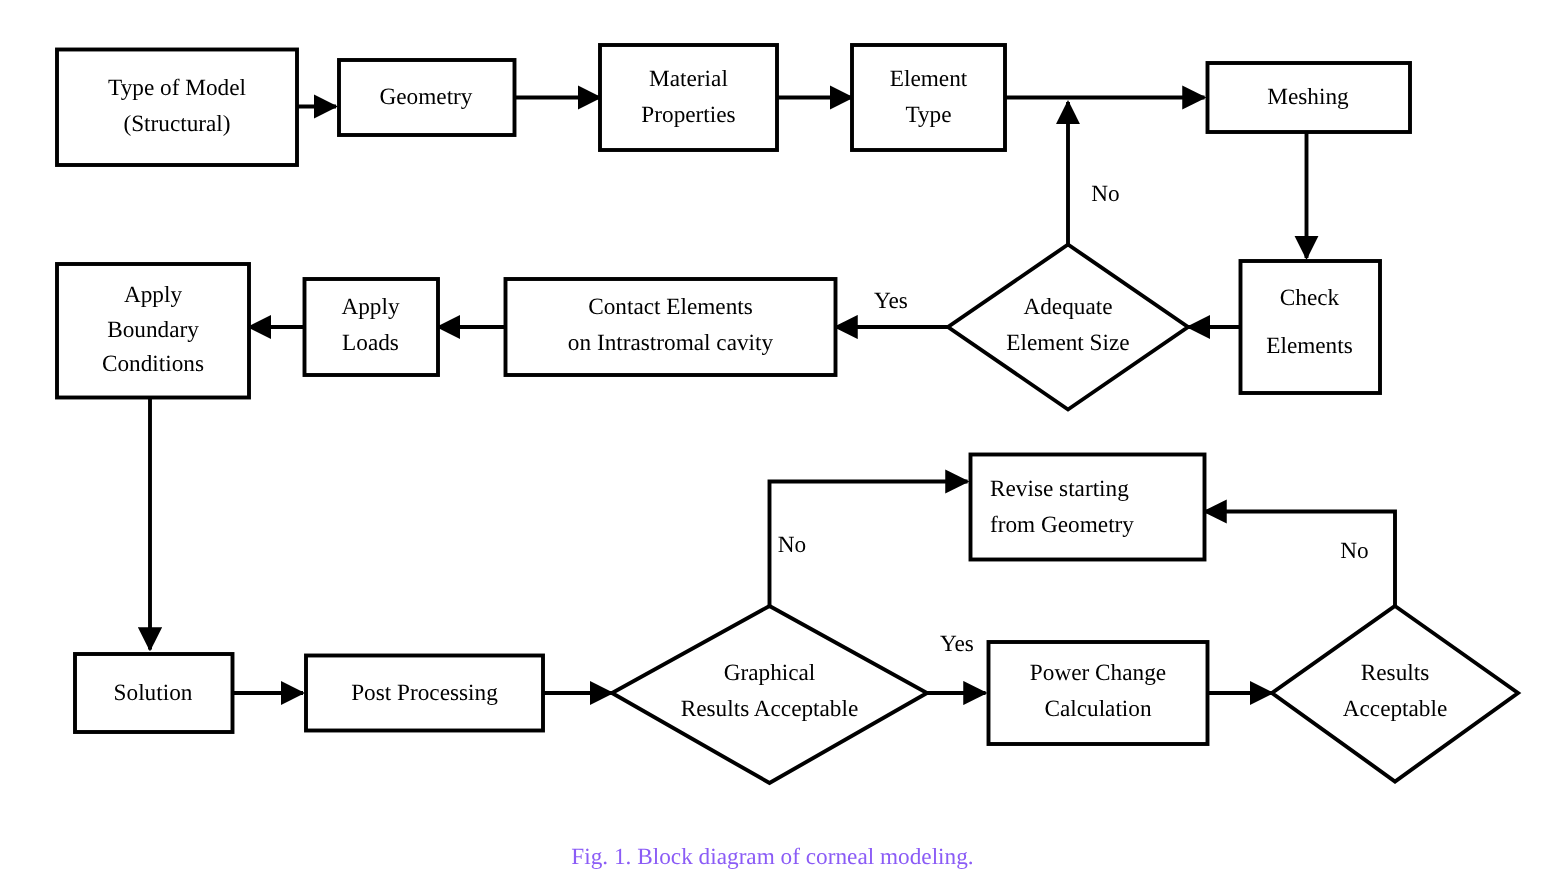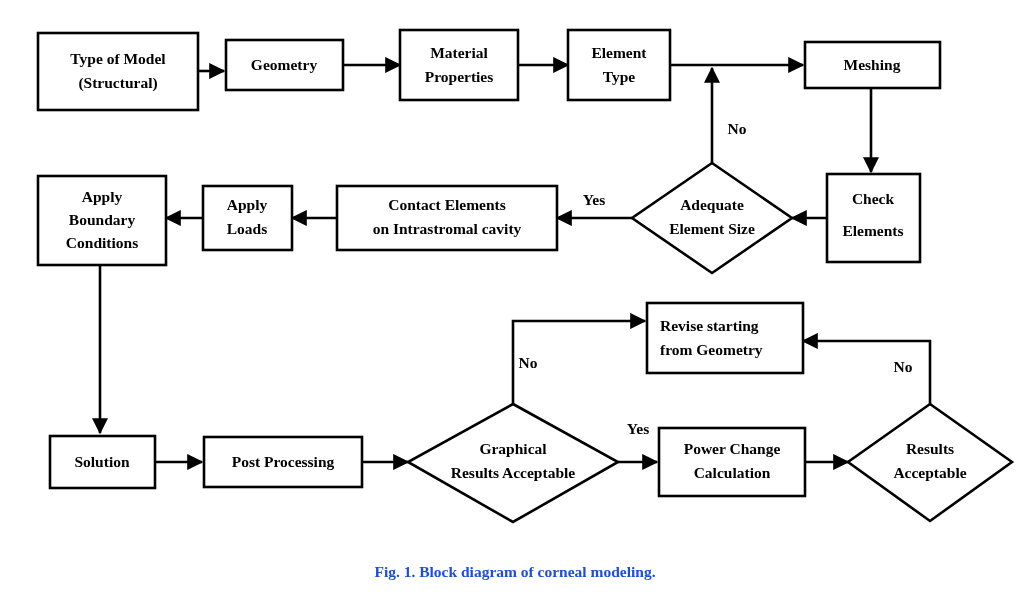--- a/index.html
+++ b/index.html
@@ -2,40 +2,40 @@
 <html><head>
 <meta charset="utf-8">
 <style>
   html,body{margin:0;padding:0;background:#ffffff;}
   body{
     width:1030px;height:596px;
     font-family:"Liberation Serif","DejaVu Serif",serif;
     color:#000000;
     overflow:hidden;
   }
-  #figure{position:relative;width:1030px;height:596px;font-weight:bold;}
+  #figure{position:relative;width:1030px;height:596px;}
   svg#flow{position:absolute;left:0;top:0;width:1030px;height:596px;display:block;}
   .node-rect{fill:#ffffff;stroke:#000000;stroke-width:2.6;}
   .node-diamond{fill:#ffffff;stroke:#000000;stroke-width:2.6;}
   .edge{stroke:#000000;stroke-width:2.6;fill:none;}
   .node-label{
     font-family:"Liberation Serif","DejaVu Serif",serif;
     font-size:15.5px;fill:#000000;text-anchor:middle;
     dominant-baseline:middle;
   }
   .node-label.left{text-anchor:start;}
   .edge-label{
     font-family:"Liberation Serif","DejaVu Serif",serif;
     font-size:15.5px;fill:#000000;text-anchor:middle;
   }
   .caption{
     position:absolute;left:0;right:0;top:563px;
     text-align:center;font-size:15.5px;
     font-family:"Liberation Serif","DejaVu Serif",serif;
-    color:#1d4ed8;
+    color:#8b5cf6;
   }
 </style>
 </head>
 <body>
 
 <div id="figure">
 
   <svg id="flow" viewBox="0 0 1030 596">
     <defs>
       <marker id="arrow" viewBox="0 0 10 10" refX="9.2" refY="5" markerWidth="6.2" markerHeight="6.2" orient="auto-start-reverse">

